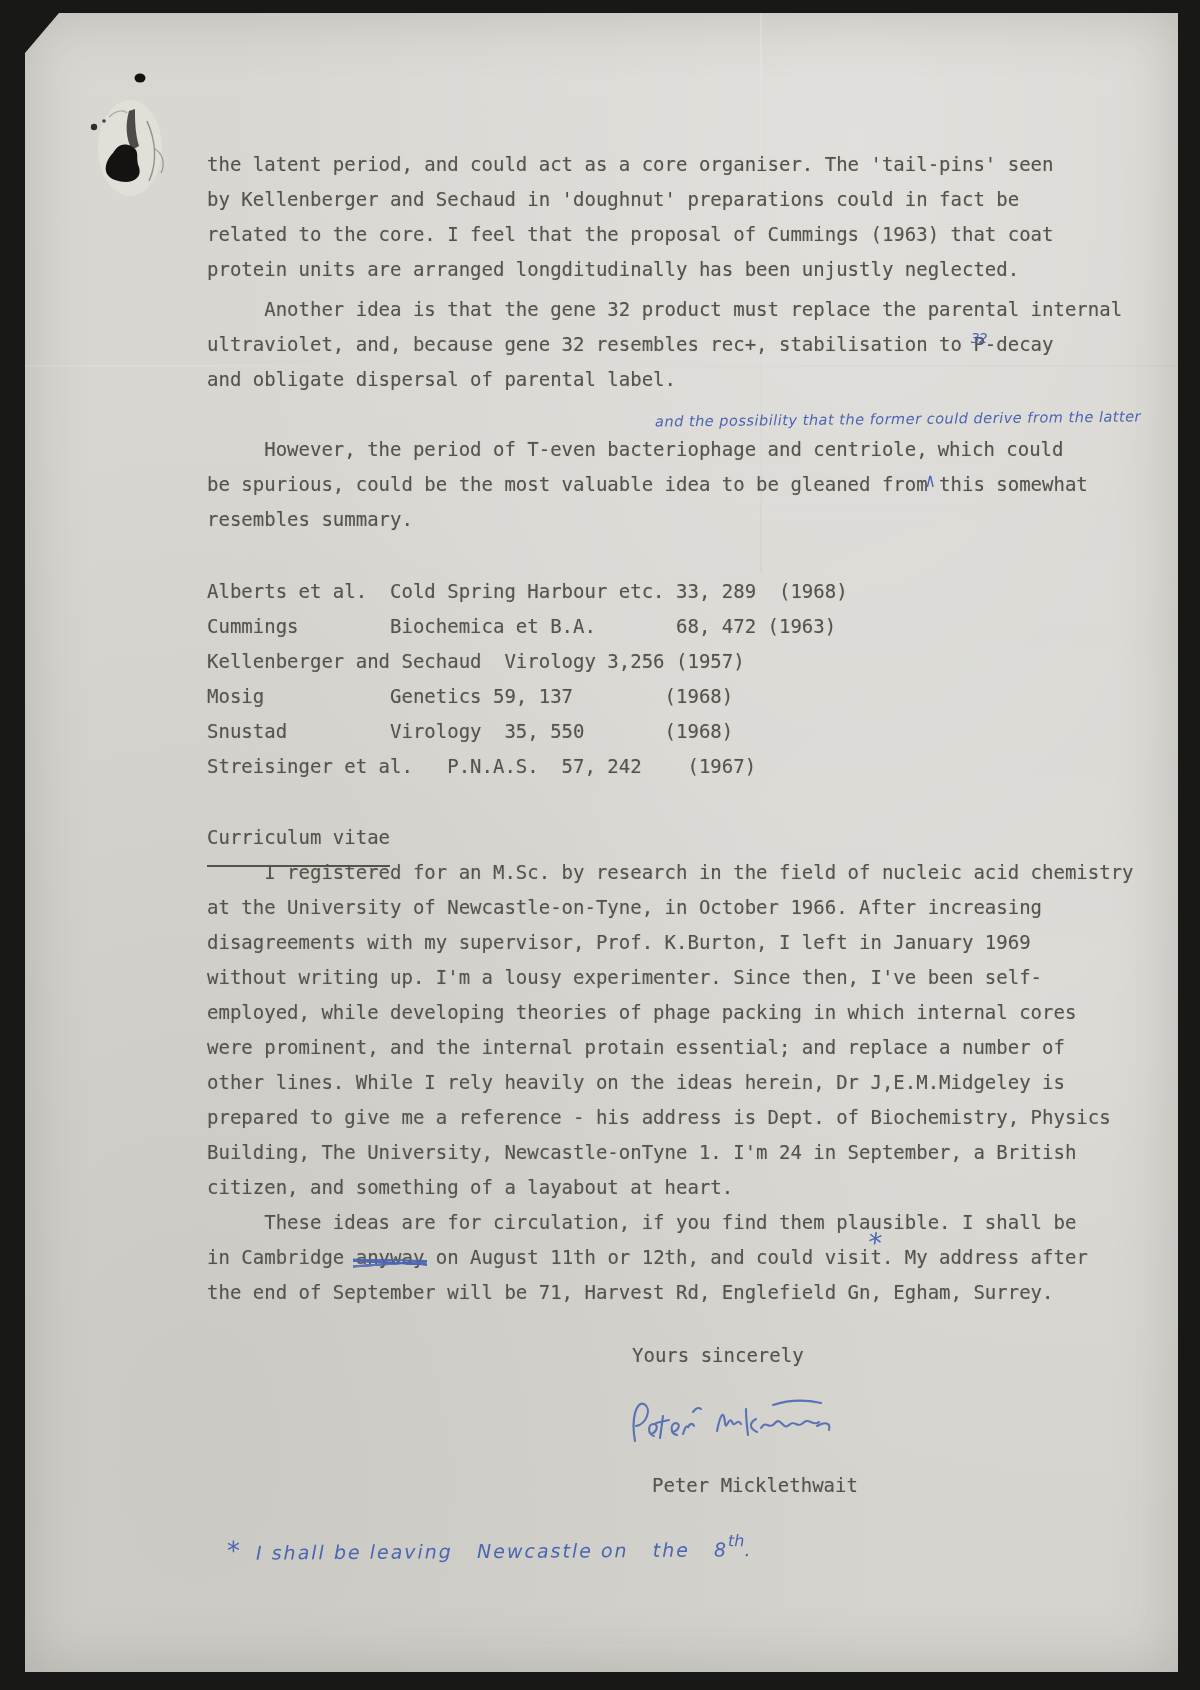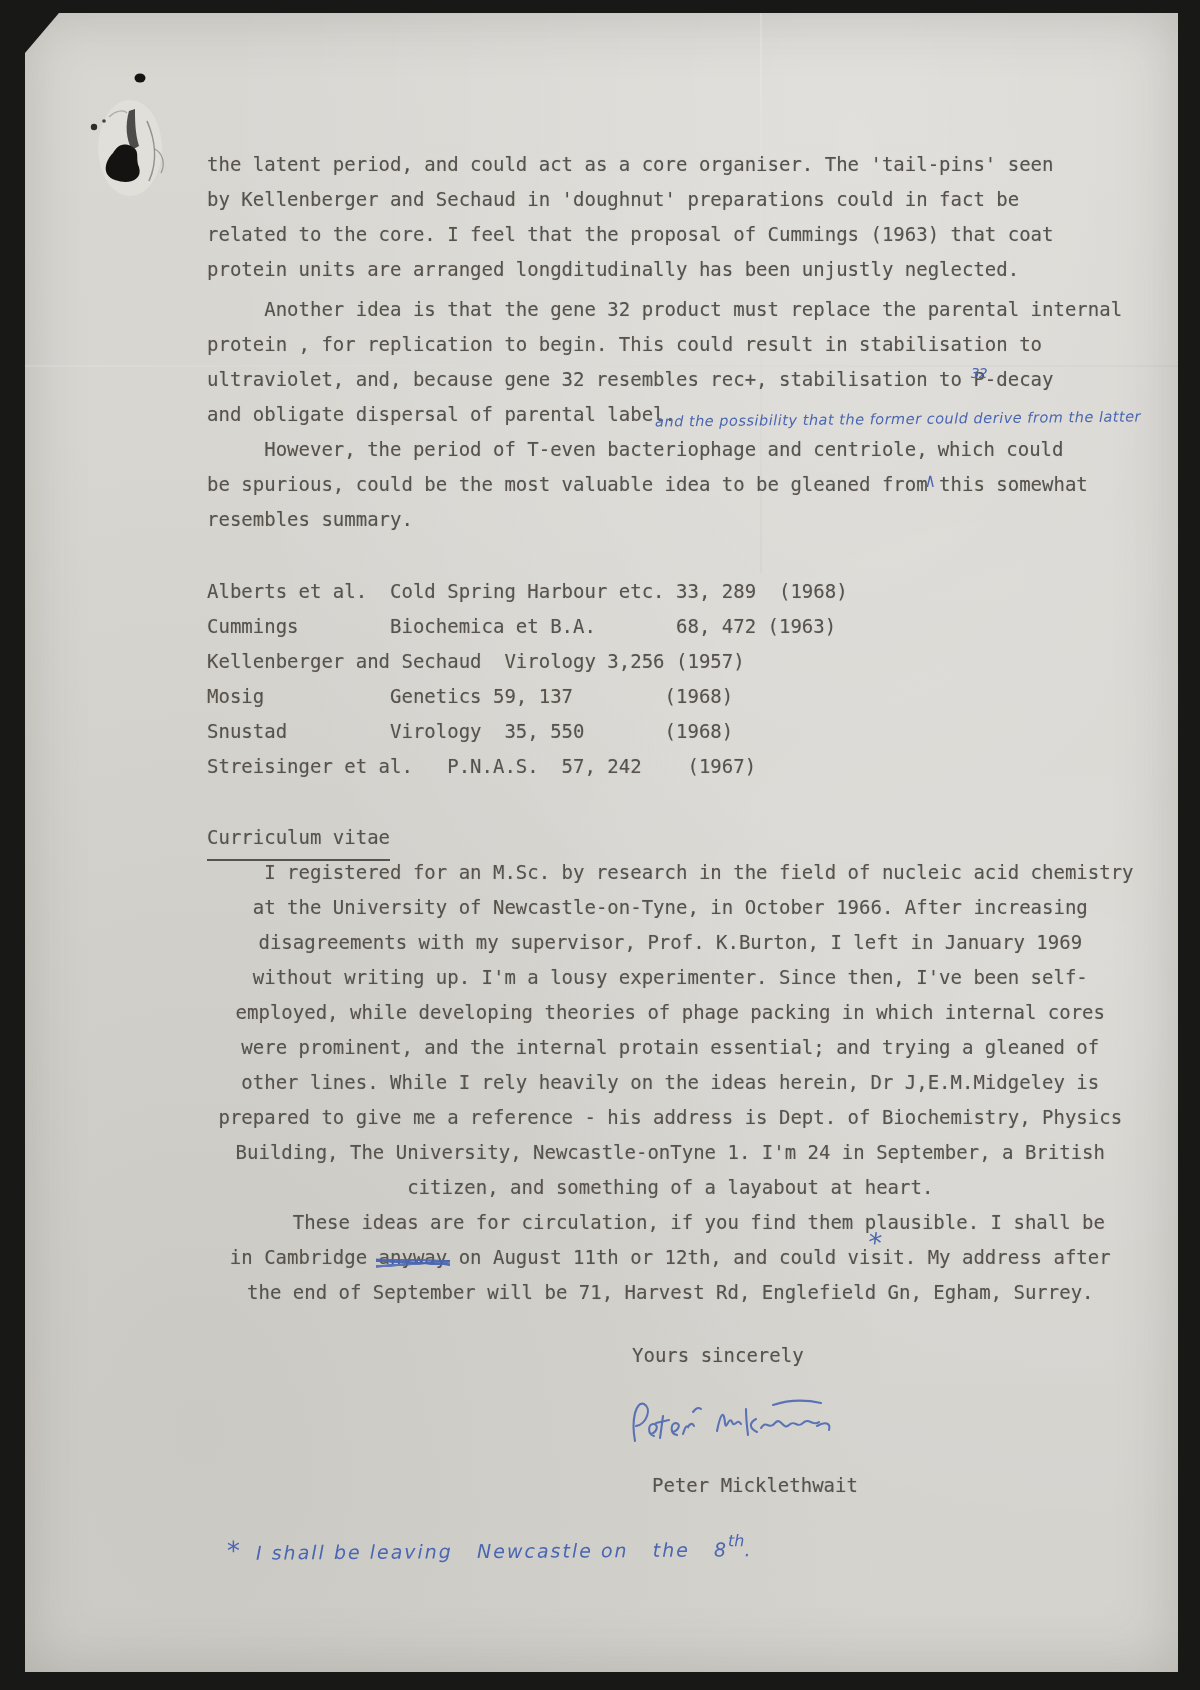--- a/index.html
+++ b/index.html
@@ -29,21 +29,21 @@
   .hw-caret span{position:absolute;left:-3px;top:8px;font-size:15px;font-style:normal;transform:scaleY(1.3);}
   .insertion{position:absolute;left:630px;top:398px;font-size:14.5px;transform:rotate(-.6deg);
              letter-spacing:.5px;white-space:pre;}
   .asterisk{position:absolute;left:843px;top:1214px;font-size:27px;font-style:normal;transform:rotate(8deg);}
   .scribble{position:relative;}
   .scribble::after{content:"";position:absolute;left:-3px;right:-3px;top:10px;height:12px;
       background:
         linear-gradient(3deg, transparent 38%, rgba(74,102,178,.95) 40%, rgba(74,102,178,.95) 52%, transparent 55%),
         linear-gradient(-4deg, transparent 30%, rgba(74,102,178,.85) 33%, rgba(74,102,178,.85) 45%, transparent 48%),
         linear-gradient(1deg, transparent 55%, rgba(74,102,178,.9) 58%, rgba(74,102,178,.9) 70%, transparent 73%);}
-  .cv-heading{display:inline-block;border-bottom:2px solid #57534c;padding-bottom:4px;}
+  .cv-heading{display:inline-block;border-bottom:2px solid #57534c;padding-bottom:10px;}
   .footnote{position:absolute;left:202px;top:1520px;font-size:19px;letter-spacing:2px;
             transform:rotate(-.4deg);white-space:pre;}
   .footnote .mark{font-size:26px;font-style:normal;margin-right:14px;}
   .footnote .sup{font-size:16px;vertical-align:10px;letter-spacing:0;}
   .sig-wrap{position:absolute;left:598px;top:1376px;width:212px;height:68px;}
 </style>
 </head>
 <body>
 
 <div class="stage">
@@ -66,21 +66,20 @@
 
     <div class="block" style="left:182px;top:134px;">
       <div class="tline">the latent period, and could act as a core organiser. The 'tail-pins' seen</div>
       <div class="tline">by Kellenberger and Sechaud in 'doughnut' preparations could in fact be</div>
       <div class="tline">related to the core. I feel that the proposal of Cummings (1963) that coat</div>
       <div class="tline">protein units are arranged longditudinally has been unjustly neglected.</div>
     </div>
 
     <div class="block" style="left:182px;top:279px;">
       <div class="tline">     Another idea is that the gene 32 product must replace the parental internal</div>
-      <div class="tline">protein , for replication to begin. This could result in stabilisation to</div>
       <div class="tline"><span>ultraviolet, and, because gene 32 resembles rec+, stabilisation to P</span><span class="hw hw-sup"><span>32</span></span><span>-decay</span></div>
       <div class="tline">and obligate dispersal of parental label.</div>
     </div>
 
     <div class="hw insertion">and the possibility that the former could derive from the latter</div>
 
     <div class="block" style="left:182px;top:419px;">
       <div class="tline"><span>     However, the period of T-even bacteriophage and centriole,</span><span class="hw hw-caret"><span>∧</span></span><span>which could</span></div>
       <div class="tline">be spurious, could be the most valuable idea to be gleaned from this somewhat</div>
       <div class="tline">resembles summary.</div>
@@ -92,27 +91,27 @@
       <div class="tline">Kellenberger and Sechaud  Virology 3,256 (1957)</div>
       <div class="tline">Mosig           Genetics 59, 137        (1968)</div>
       <div class="tline">Snustad         Virology  35, 550       (1968)</div>
       <div class="tline">Streisinger et al.   P.N.A.S.  57, 242    (1967)</div>
     </div>
 
     <div class="block" style="left:182px;top:807px;">
       <span class="cv-heading">Curriculum vitae</span>
     </div>
 
-    <div class="block" style="left:182px;top:842px;text-align:center;">
+    <div class="block" style="left:182px;top:842px;">
       <div class="tline">     I registered for an M.Sc. by research in the field of nucleic acid chemistry</div>
       <div class="tline">at the University of Newcastle-on-Tyne, in October 1966. After increasing</div>
       <div class="tline">disagreements with my supervisor, Prof. K.Burton, I left in January 1969</div>
       <div class="tline">without writing up. I'm a lousy experimenter. Since then, I've been self-</div>
       <div class="tline">employed, while developing theories of phage packing in which internal cores</div>
-      <div class="tline">were prominent, and the internal protain essential; and trying a gleaned of</div>
+      <div class="tline">were prominent, and the internal protain essential; and replace a number of</div>
       <div class="tline">other lines. While I rely heavily on the ideas herein, Dr J,E.M.Midgeley is</div>
       <div class="tline">prepared to give me a reference - his address is Dept. of Biochemistry, Physics</div>
       <div class="tline">Building, The University, Newcastle-onTyne 1. I'm 24 in September, a British</div>
       <div class="tline">citizen, and something of a layabout at heart.</div>
       <div class="tline">     These ideas are for circulation, if you find them plausible. I shall be</div>
       <div class="tline"><span>in Cambridge </span><span class="scribble">anyway</span><span> on August 11th or 12th, and could visit. My address after</span></div>
       <div class="tline">the end of September will be 71, Harvest Rd, Englefield Gn, Egham, Surrey.</div>
     </div>
 
     <div class="hw asterisk">*</div>

